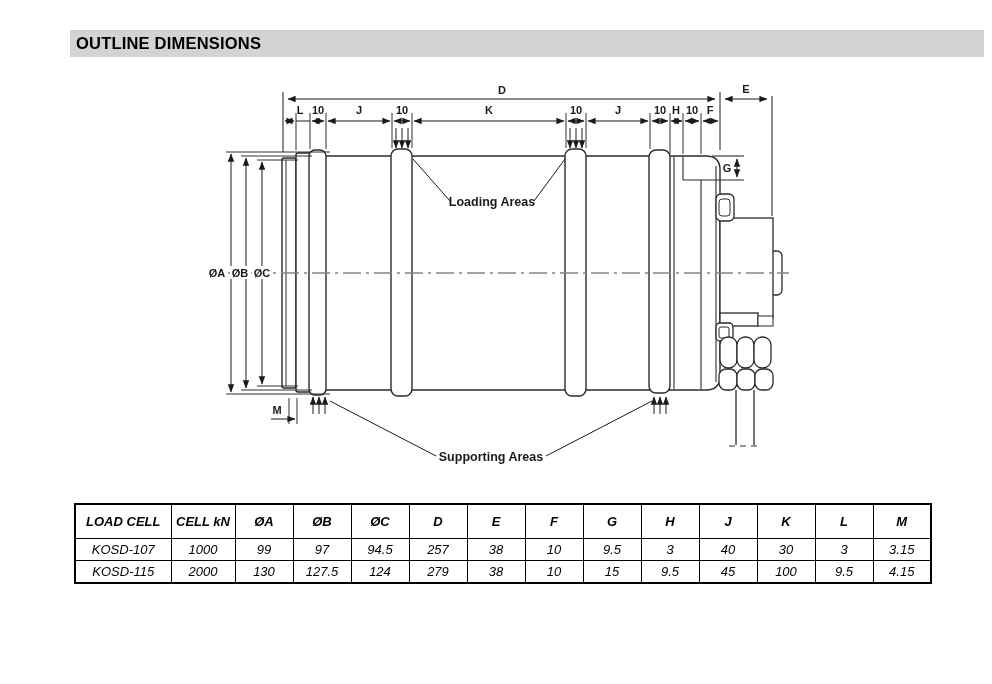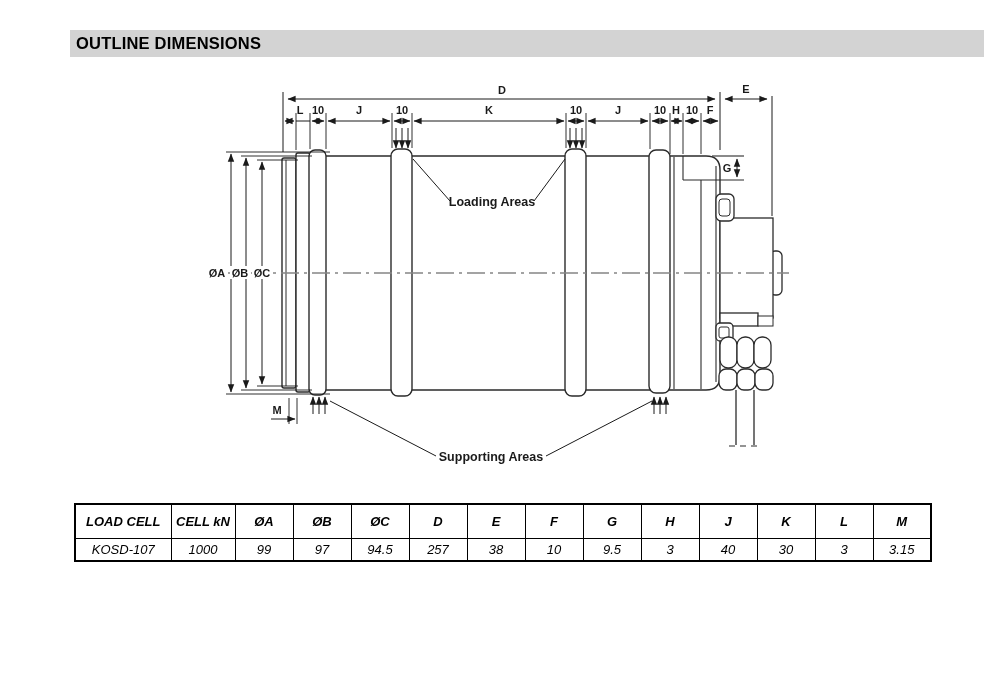--- a/index.html
+++ b/index.html
@@ -248,16 +248,32 @@
           <td>257</td>
           <td>38</td>
           <td>10</td>
           <td>9.5</td>
           <td>3</td>
           <td>40</td>
           <td>30</td>
           <td>3</td>
           <td>3.15</td>
         </tr>
+        <tr>
+          <td>KOSD-115</td>
+          <td>2000</td>
+          <td>130</td>
+          <td>127.5</td>
+          <td>124</td>
+          <td>279</td>
+          <td>38</td>
+          <td>10</td>
+          <td>15</td>
+          <td>9.5</td>
+          <td>45</td>
+          <td>100</td>
+          <td>9.5</td>
+          <td>4.15</td>
+        </tr>
       </tbody>
   </table>
 
 </div>
 
 </body></html>

